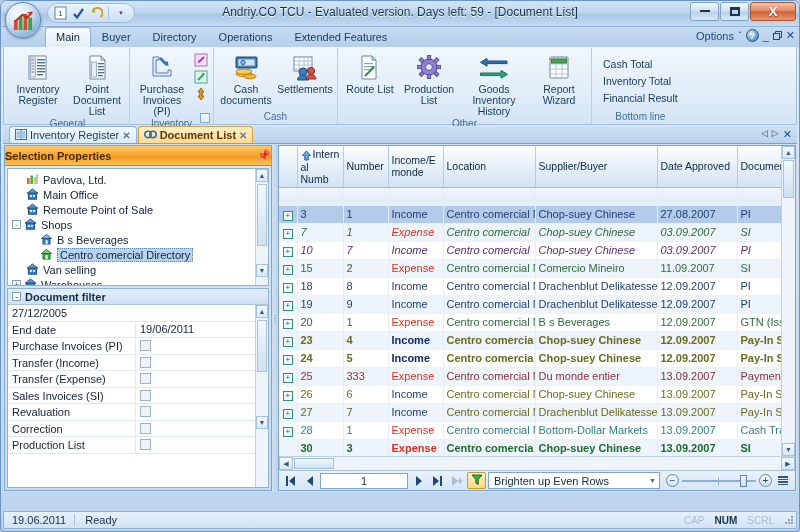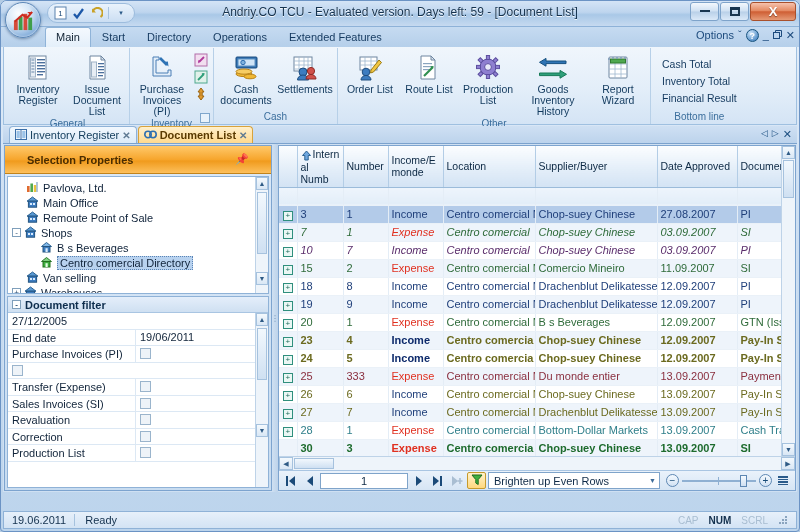--- a/index.html
+++ b/index.html
@@ -74,21 +74,21 @@
   .rtab {
     padding:2px 10px 3px; font-size:11px; color:#14395f;
     border:1px solid transparent; border-bottom:none; border-radius:3px 3px 0 0;
     line-height:14px;
   }
   .rtab.active {
     background:linear-gradient(180deg,#f4f9fe,#e4effa);
     border-color:#8fb3d8; color:#123; 
   }
   .ribbon-right {
-    position:absolute; right:4px; top:2px; display:flex; gap:4px;
+    position:absolute; right:4px; top:2px; display:flex; align-items:center; gap:4px;
     font-size:11px; color:#1d4b7d;
   }
   .ribbon-right .mini { font-size:11px; color:#1d4b7d; }
   .help-circle {
     width:13px; height:13px; border-radius:50%;
     background:radial-gradient(circle at 35% 30%,#cfe6fa,#2d73b8);
     color:#fff; font-size:9px; font-weight:bold; text-align:center; line-height:13px;
     border:1px solid #18547f;
   }
 
@@ -158,22 +158,22 @@
   }
 
   
   .leftpanel {
     width:268px; display:flex; flex-direction:column;
     background:linear-gradient(180deg,#dbe9f8,#c8dcf0);
     border:1px solid #7da4cf;
     margin:1px 0 1px 1px;
   }
   .lp-header {
-    height:28px; display:flex; align-items:center; justify-content:space-between;
-    padding:0 22px;
+    height:20px; display:flex; align-items:center; justify-content:space-between;
+    padding:0 0;
     background:linear-gradient(180deg,#ffc96b,#f6a42a 52%,#f09a1c 55%,#fdc05c);
     color:#4a2d00; font-weight:bold; font-size:11px;
     border-bottom:1px solid #c2831a;
   }
   .lp-header .pin { font-size:11px; color:#4a2d00; }
   .tree {
     position:relative; height:118px; background:#fff; margin:2px; border:1px solid #8fb2d7;
     overflow:hidden;
   }
   .tree-inner { padding:3px 2px; }
@@ -324,21 +324,21 @@
   .statusbar {
     position:absolute; left:2px; right:2px; bottom:2px; height:18px;
     display:flex; align-items:center;
     background:linear-gradient(180deg,#e7f0fa,#d3e3f4);
     border:1px solid #8fb2d7;
     font-size:11px; color:#13304d;
   }
   .statusbar .sdate { padding:0 8px; line-height:16px; }
   .statusbar .divider { width:1px; height:12px; background:#a6c2de; }
   .statusbar .sready { padding:0 10px; }
-  .statusbar .right { margin-left:auto; display:flex; align-items:center; gap:10px; padding-right:6px; }
+  .statusbar .right { margin-left:auto; display:flex; align-items:center; gap:10px; }
   .statusbar .kind { color:#a8bdd1; font-size:10px; }
   .statusbar .kind.on { color:#13304d; font-weight:bold; }
   .grip { width:10px; height:10px; margin-right:2px; }
 </style>
 </head>
 <body>
 
 <div class="app">
 
   <div class="titlebar">
@@ -383,21 +383,21 @@
         </div>
       <div class="wbtn">
           <span class="glyph-max"></span>
         </div>
       <div class="wbtn close">X</div>
     </div>
   </div>
 
   <div class="ribbon-tabs">
     <div class="rtab active">Main</div>
-    <div class="rtab">Start</div>
+    <div class="rtab">Buyer</div>
     <div class="rtab">Directory</div>
     <div class="rtab">Operations</div>
     <div class="rtab">Extended Features</div>
 
     <div class="ribbon-right">
       <span>Options</span>
       <span class="mini">ˇ</span>
       <span class="help-circle">?</span>
       <span class="mini">_</span>
       <span class="mini">
@@ -446,21 +446,21 @@
               <rect x="8.5" y="8" width="5" height="15" fill="#e7edf4" stroke="#9fb2c6"></rect>
               <g fill="#4b6f9c">
                   <rect x="15" y="9" width="6" height="1.3"></rect>
                   <rect x="15" y="12" width="6" height="1.3"></rect>
                   <rect x="15" y="15" width="6" height="1.3"></rect>
                   <rect x="15" y="18" width="6" height="1.3"></rect>
                   <rect x="15" y="21" width="5" height="1.3"></rect>
                 </g>
             </svg>
           </span>
-          <span class="lbl">Issue Document List</span>
+          <span class="lbl">Point Document List</span>
         </div>
       </div>
       <div class="rgroup-label">General</div>
     </div>
 
     <div class="rgroup">
       <div class="rgroup-items">
         <div class="rbtn">
           <span class="ico">
             <svg width="28" height="28" viewBox="0 0 28 28">
@@ -526,34 +526,20 @@
             </svg>
           </span>
           <span class="lbl">Settlements</span>
         </div>
       </div>
       <div class="rgroup-label">Cash</div>
     </div>
 
     <div class="rgroup">
       <div class="rgroup-items">
-        <div class="rbtn">
-          <span class="ico">
-            <svg width="28" height="28" viewBox="0 0 28 28">
-              <rect x="4" y="3" width="17" height="13" fill="#fff" stroke="#6f86a0"></rect>
-              <g stroke="#9fb8cf" stroke-width="0.8">
-                  <path d="M4 7 H21 M4 11 H21 M9 3 V16 M15 3 V16"></path>
-                </g>
-              <circle cx="10" cy="18" r="3.8" fill="#3c7cc0" stroke="#1f4e80"></circle>
-              <path d="M5 26 a5 4.6 0 0 1 10 0 z" fill="#3c7cc0" stroke="#1f4e80"></path>
-              <path d="M15 16 L23 6 l2.5 2.5 L17.5 18 L14.5 19 z" fill="#f2c743" stroke="#9b7a12"></path>
-            </svg>
-          </span>
-          <span class="lbl">Order List</span>
-        </div>
         <div class="rbtn">
           <span class="ico">
             <svg width="28" height="28" viewBox="0 0 28 28">
               <path d="M6 2 h10 l4 4 v19 H6 z" fill="#fff" stroke="#6f86a0"></path>
               <path d="M16 2 v4 h4 z" fill="#dbe6f1" stroke="#6f86a0"></path>
               <g fill="#8aa4be">
                   <rect x="8" y="9" width="9" height="1.2"></rect>
                   <rect x="8" y="12" width="9" height="1.2"></rect>
                   <rect x="8" y="15" width="7" height="1.2"></rect>
                 </g>
@@ -785,20 +771,21 @@
           <span class="fname">End date</span>
           <span class="fval">19/06/2011</span>
         </div>
         <div class="frow">
           <span class="fname">Purchase Invoices (PI)</span>
           <span class="fval">
               <span class="chk"></span>
             </span>
         </div>
         <div class="frow">
+          <span class="fname">Transfer (Income)</span>
           <span class="fval">
               <span class="chk"></span>
             </span>
         </div>
         <div class="frow">
           <span class="fname">Transfer (Expense)</span>
           <span class="fval">
               <span class="chk"></span>
             </span>
         </div>

